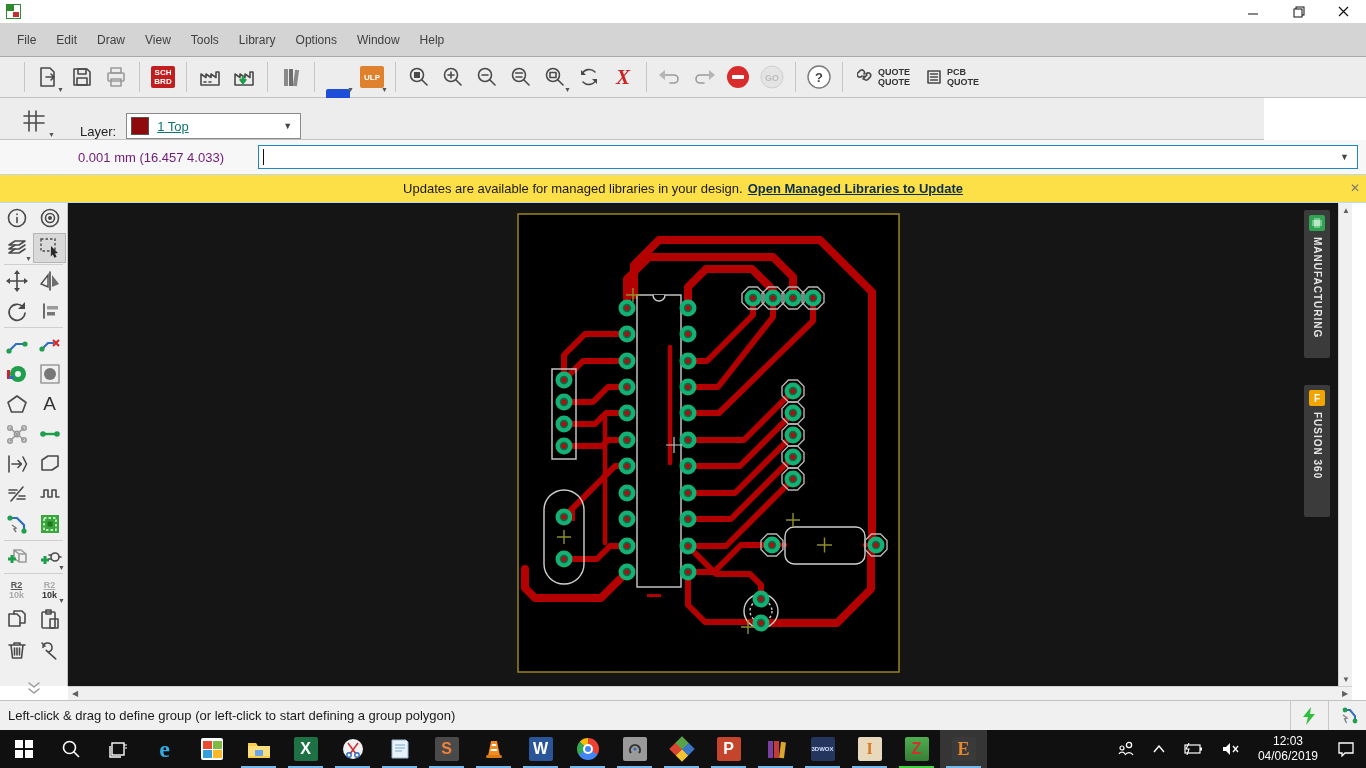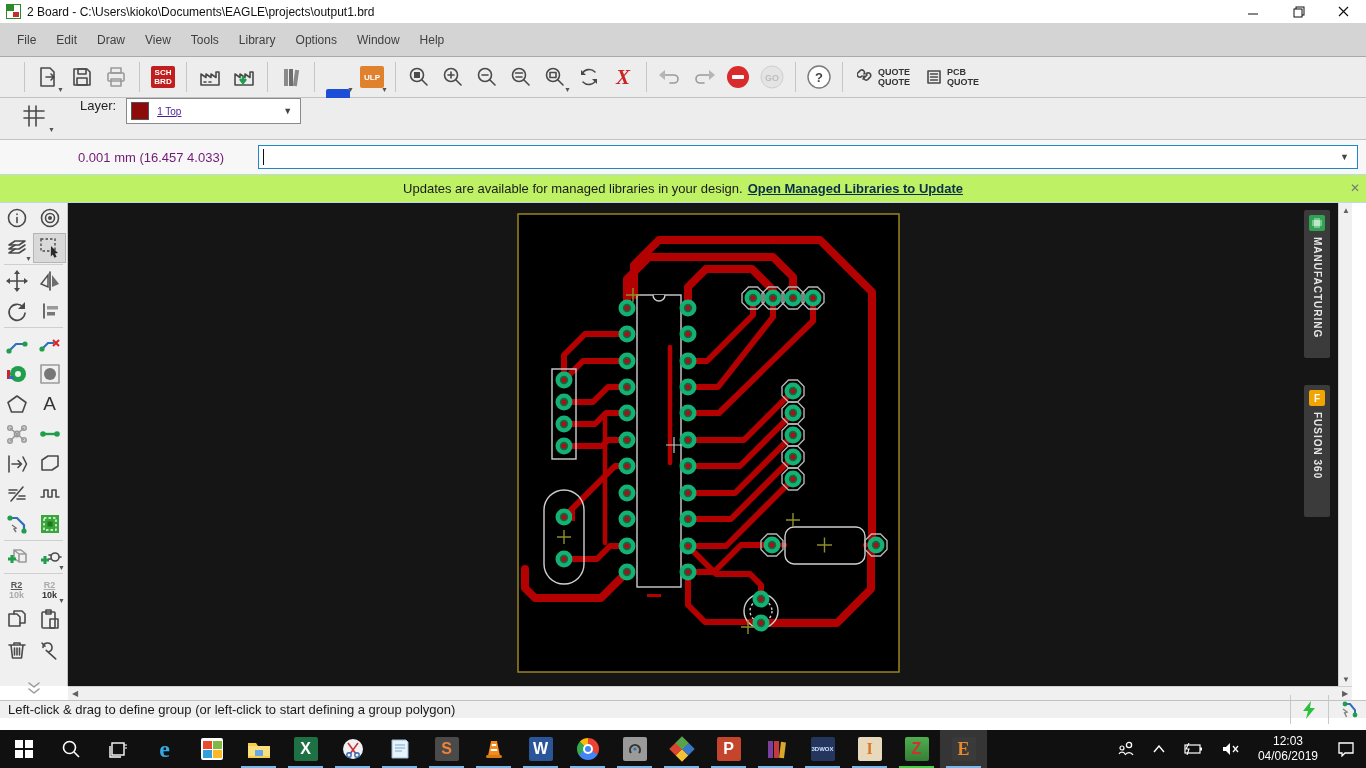--- a/index.html
+++ b/index.html
@@ -24,35 +24,35 @@
   .oln{fill:none;stroke:#4a4a4a;stroke-width:1.6;stroke-linecap:round;stroke-linejoin:round;}
   .oln-g{fill:none;stroke:#9a9a9a;stroke-width:1.6;stroke-linecap:round;stroke-linejoin:round;}
   .dd{position:absolute;right:1px;bottom:1px;font-size:7px;color:#555;}
   .tile{width:24px;height:22px;border-radius:2px;color:#fff;font-size:8px;font-weight:bold;display:flex;flex-direction:column;align-items:center;justify-content:center;line-height:9px;}
   .tile.red{background:#c11f1f;}
   .tile.blue{background:#1d4ed8;margin-top:46px;}
   .tile.orange{background:#e0822d;}
   .two-line-btn{display:flex;align-items:center;gap:5px;padding:0 8px;height:34px;}
   .two-line-btn .lbl{font-size:9px;font-weight:bold;color:#333;line-height:10px;}
   
-  #layerrow{position:absolute;left:0;top:98px;width:1366px;height:42px;background:#ededed;border-bottom:1px solid #c2c2c2;display:flex;align-items:flex-start;}
+  #layerrow{position:absolute;left:0;top:98px;width:1264px;height:42px;background:#ededed;border-bottom:1px solid #c2c2c2;display:flex;align-items:flex-end;}
   #grid-btn{width:44px;height:36px;margin-left:12px;display:flex;align-items:center;justify-content:center;position:relative;}
   #layer-label{font-size:13px;color:#222;margin-left:24px;}
   #layer-select{width:175px;height:26px;background:#fff;border:1px solid #8a8a8a;margin-left:10px;display:flex;align-items:center;position:relative;}
   #layer-swatch{width:18px;height:18px;background:#8e0b0b;border:1px solid #555;margin:0 8px 0 4px;}
-  #layer-value{font-size:10px;color:#4c1d95;text-decoration:underline;}
+  #layer-value{font-size:13px;color:#0f766e;text-decoration:underline;}
   #layer-select .caret{position:absolute;right:8px;font-size:9px;color:#444;}
   
   #cmdrow{position:absolute;left:0;top:140px;width:1366px;height:34px;background:#f7f7f7;display:flex;align-items:center;}
   #coords{font-size:13px;color:#701a75;margin-left:78px;width:170px;}
   #cmd-input{position:relative;margin-left:10px;width:1100px;height:24px;background:#fff;border:1px solid #1c88c7;display:flex;align-items:center;}
   #cmd-caret{width:1px;height:16px;background:#111;margin-left:4px;}
   #cmd-input .caret{position:absolute;right:8px;font-size:9px;color:#444;}
   
-  #notif{position:absolute;left:0;top:174px;width:1366px;height:29px;background:#bef264;border-top:1px solid #bcd9ea;border-bottom:1px solid #bcd9ea;display:flex;align-items:center;justify-content:center;font-size:13px;color:#1a1a1a;}
+  #notif{position:absolute;left:0;top:174px;width:1366px;height:29px;background:#fde047;border-top:1px solid #bcd9ea;border-bottom:1px solid #bcd9ea;display:flex;align-items:center;justify-content:center;font-size:13px;color:#1a1a1a;}
   #notif a{color:#0b2e4f;font-weight:bold;text-decoration:underline;margin-left:5px;}
   #notif-close{position:absolute;right:6px;top:6px;color:#777;font-size:12px;}
   
   #main{position:absolute;left:0;top:203px;width:1366px;height:483px;}
   
   #palette{position:absolute;left:0;top:0;width:68px;height:483px;background:#f0f0f0;border-right:1px solid #c2c2c2;}
   .prow{display:flex;height:30px;}
   .pic{width:33px;height:30px;display:flex;align-items:center;justify-content:center;position:relative;}
   .pic.active{background:#d9d9d9;border:1px solid #b5b5b5;}
   .psep{height:1px;background:#cfcfcf;margin:1px 4px;}
@@ -64,40 +64,39 @@
   .side-tab{position:absolute;width:26px;background:#3b3b3b;border-radius:2px;color:#e8e8e8;display:flex;flex-direction:column;align-items:center;padding-top:5px;}
   #tab-manufacturing{right:22px;top:7px;height:148px;}
   #tab-fusion{right:22px;top:182px;height:132px;}
   .vtext{writing-mode:vertical-rl;font-size:10px;font-weight:bold;letter-spacing:1px;margin-top:6px;}
   .tabicon{width:16px;height:16px;border-radius:2px;display:flex;align-items:center;justify-content:center;font-size:10px;font-weight:bold;color:#fff;}
   
   #vscroll{position:absolute;right:0;top:0;width:14px;height:483px;background:#f0f0f0;border-left:1px solid #d0d0d0;}
   .scroll-arrow{width:14px;height:14px;display:flex;align-items:center;justify-content:center;color:#606060;font-size:8px;}
   #hscroll{position:absolute;left:68px;top:686px;width:1284px;height:14px;background:#f0f0f0;border-top:1px solid #d0d0d0;display:flex;align-items:center;justify-content:space-between;}
   
-  #statusbar{position:absolute;left:0;top:700px;width:1366px;height:18px;background:#f0f0f0;border-top:1px solid #c2c2c2;display:flex;align-items:center;}
+  #statusbar{position:absolute;left:0;top:700px;width:1366px;height:30px;background:#f0f0f0;border-top:1px solid #c2c2c2;display:flex;align-items:center;}
   #status-text{font-size:13px;color:#1a1a1a;margin-left:8px;flex:1;}
   .status-btn{width:38px;height:29px;border-left:1px solid #c8c8c8;display:flex;align-items:center;justify-content:center;}
   
   #taskbar{position:absolute;left:0;top:730px;width:1366px;height:38px;background:#101010;display:flex;align-items:stretch;}
   .tb-slot{width:47px;display:flex;align-items:center;justify-content:center;position:relative;}
   .tb-slot.open::after{content:"";position:absolute;left:6px;right:6px;bottom:0;height:2px;background:#76b9ed;}
   .tb-slot.open-green::after{content:"";position:absolute;left:6px;right:6px;bottom:0;height:2px;background:#3fd43f;}
   .tb-slot.current{background:#353535;}
   .lettertile{width:24px;height:24px;border-radius:2px;display:flex;align-items:center;justify-content:center;font-weight:bold;}
   #tray{margin-left:auto;display:flex;align-items:center;gap:4px;padding-right:4px;}
   .tray-item{height:38px;display:flex;align-items:center;justify-content:center;padding:0 7px;color:#fff;}
   #clock{display:flex;flex-direction:column;align-items:center;justify-content:center;color:#fff;font-size:12px;line-height:15px;padding:0 8px;}
 </style>
 </head>
 <body>
 
 <div id="titlebar">
   <div class="doc-icon"></div>
-  <span id="title-text">2 Board - C:\Users\kioko\Documents\EAGLE\projects\output1.brd</span>
   <div id="win-controls">
     <div class="winbtn">
         <svg width="11" height="11">
           <line x1="0" y1="8" x2="10" y2="8" stroke="#111" stroke-width="1"></line>
         </svg>
       </div>
     <div class="winbtn">
         <svg width="12" height="12">
           <rect x="3" y="1" width="8" height="8" fill="none" stroke="#111"></rect>
           <rect x="1" y="3" width="8" height="8" fill="#fff" stroke="#111"></rect>

